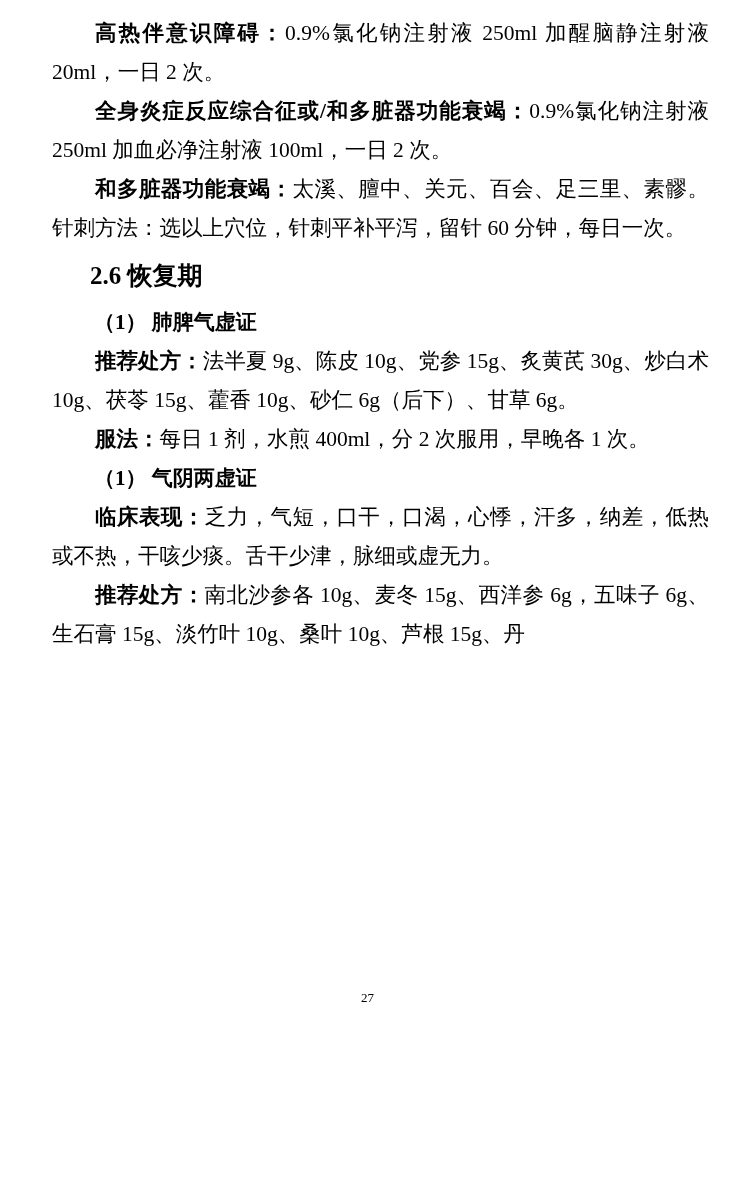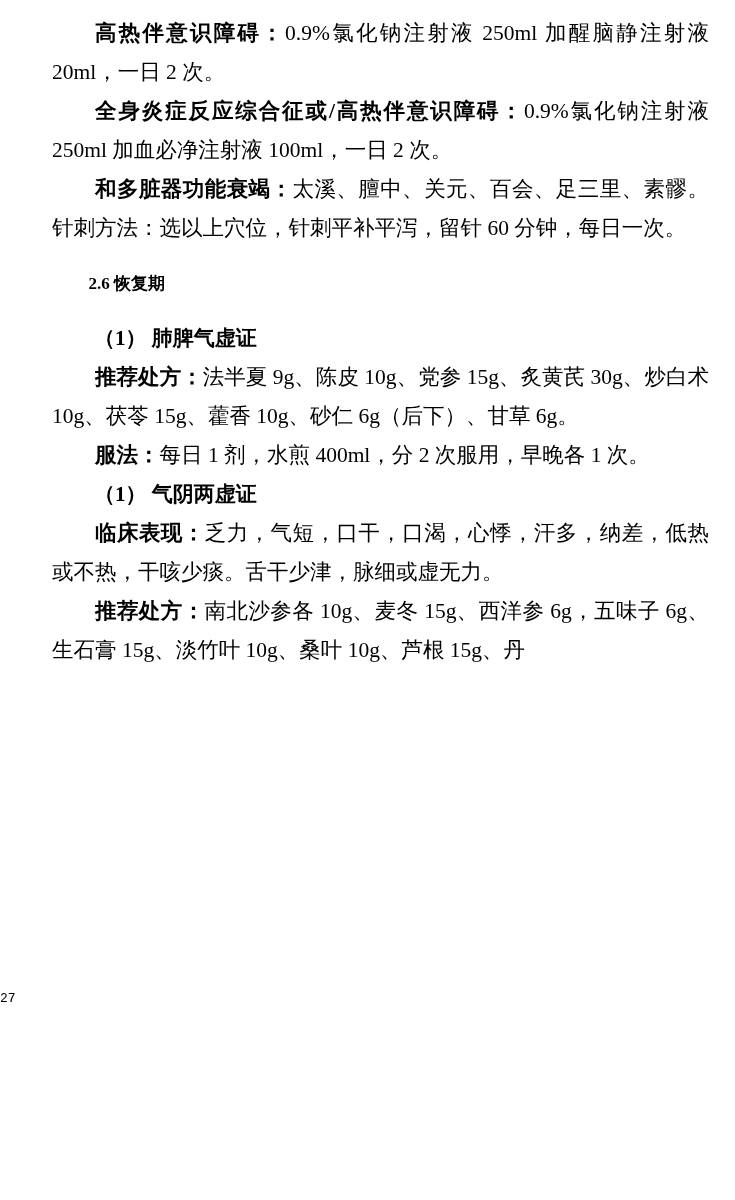--- a/index.html
+++ b/index.html
@@ -30,51 +30,52 @@
     margin: 0 0 0 0;
     letter-spacing: 0px;
   }
   .indent {
     text-indent: 2em;
   }
   .b {
     font-weight: bold;
   }
   .heading {
-    font-size: 17px;
+    font-size: 25px;
     line-height: 39px;
     font-weight: bold;
     text-indent: 1.2em;
-    margin: 16px;
+    margin: 8px;
   }
   .subheading {
     font-size: 21px;
     line-height: 39px;
     font-weight: bold;
     text-indent: 2em;
     margin: 0;
   }
   .pagenum {
     position: absolute;
     bottom: 14px;
     left: 0;
     width: 735px;
+    text-align: center;
     font-size: 13px;
-    font-family: Liberation Mono, monospace;
+    font-family: Liberation Serif, serif;
     color: #000;
   }
 </style>
 </head>
 <body>
 
 <div class="page">
 
   <p class="para indent"><span class="b">高热伴意识障碍：</span><span>0.9%氯化钠注射液 250ml 加醒脑静注射液 20ml，一日 2 次。</span></p>
 
-  <p class="para indent"><span class="b">全身炎症反应综合征或/高热伴意识障碍：</span><span>0.9%氯化钠注射液 250ml 加血必净注射液 100ml，一日 2 次。</span></p>
+  <p class="para indent"><span class="b">全身炎症反应综合征或/和多脏器功能衰竭：</span><span>0.9%氯化钠注射液 250ml 加血必净注射液 100ml，一日 2 次。</span></p>
 
 
   <p class="para indent"><span class="b">和多脏器功能衰竭：</span><span>太溪、膻中、关元、百会、足三里、素髎。针刺方法：选以上穴位，针刺平补平泻，留针 60 分钟，每日一次。</span></p>
 
   <p class="heading">2.6 恢复期</p>
 
   <p class="subheading">（1）  肺脾气虚证</p>
 
 
   <p class="para indent"><span class="b">推荐处方：</span><span>法半夏 9g、陈皮 10g、党参 15g、炙黄芪 30g、炒白术 10g、茯苓 15g、藿香 10g、砂仁 6g（后下）、甘草 6g。</span></p>

